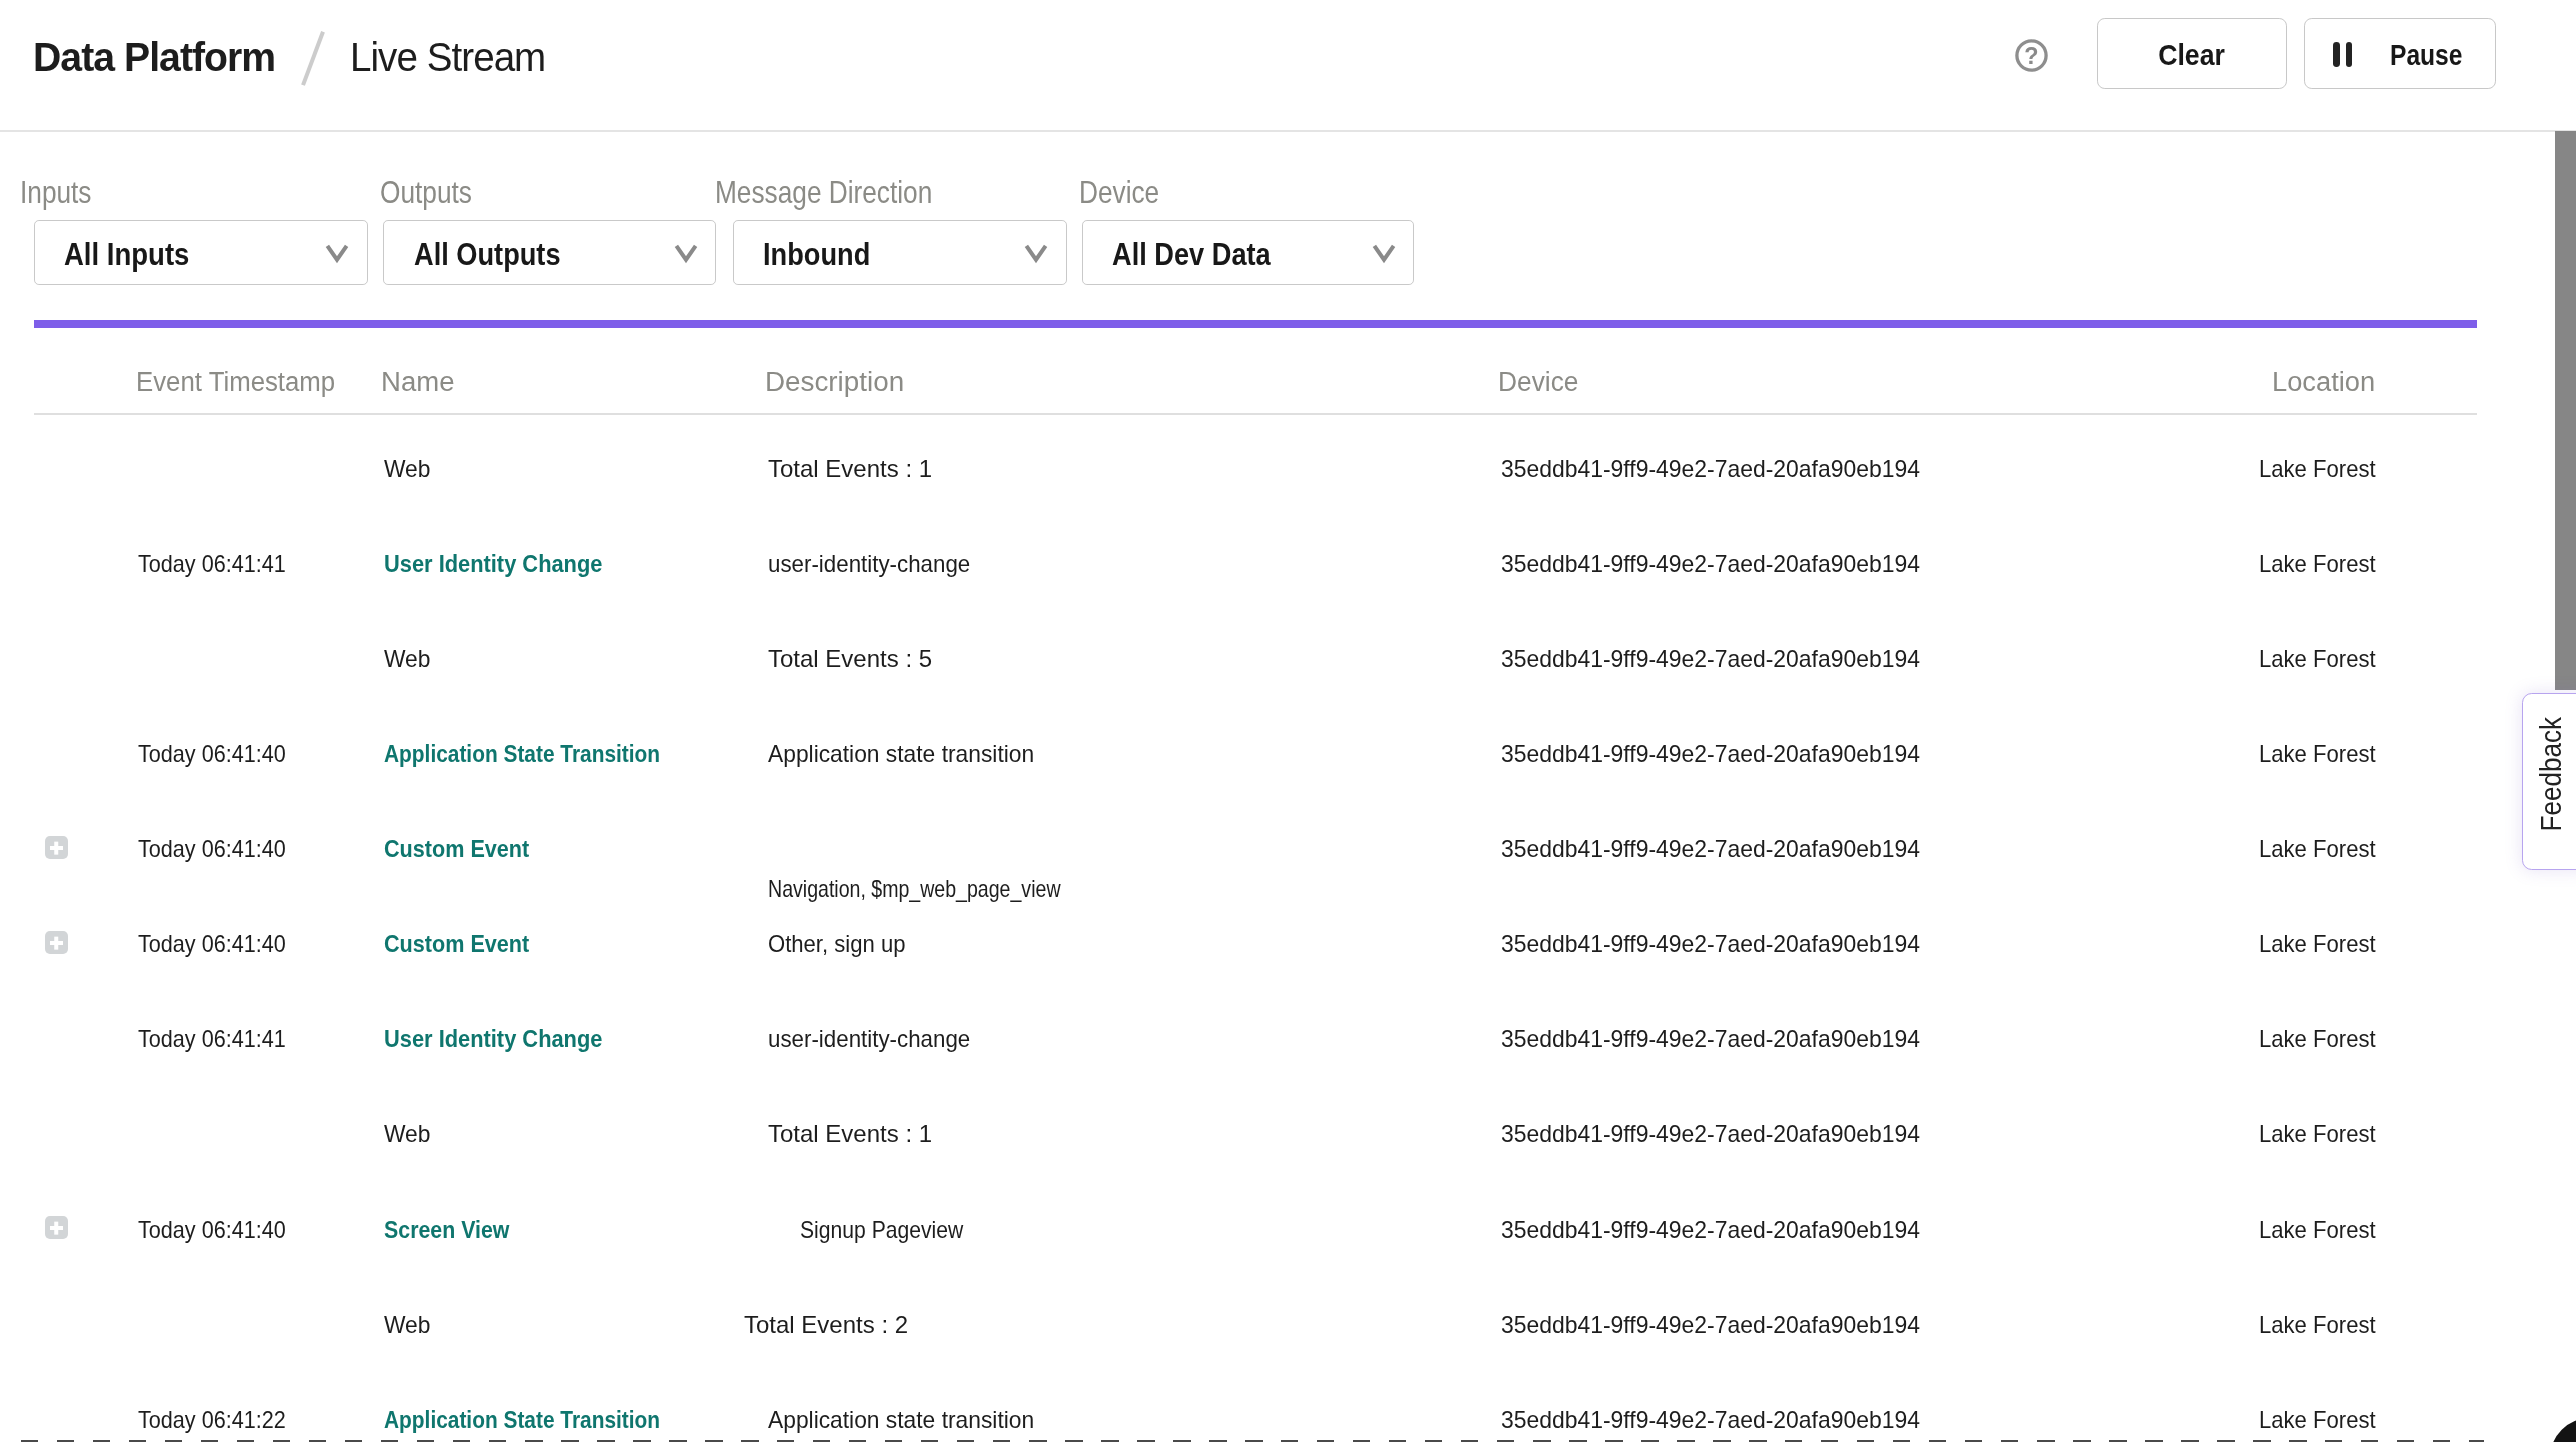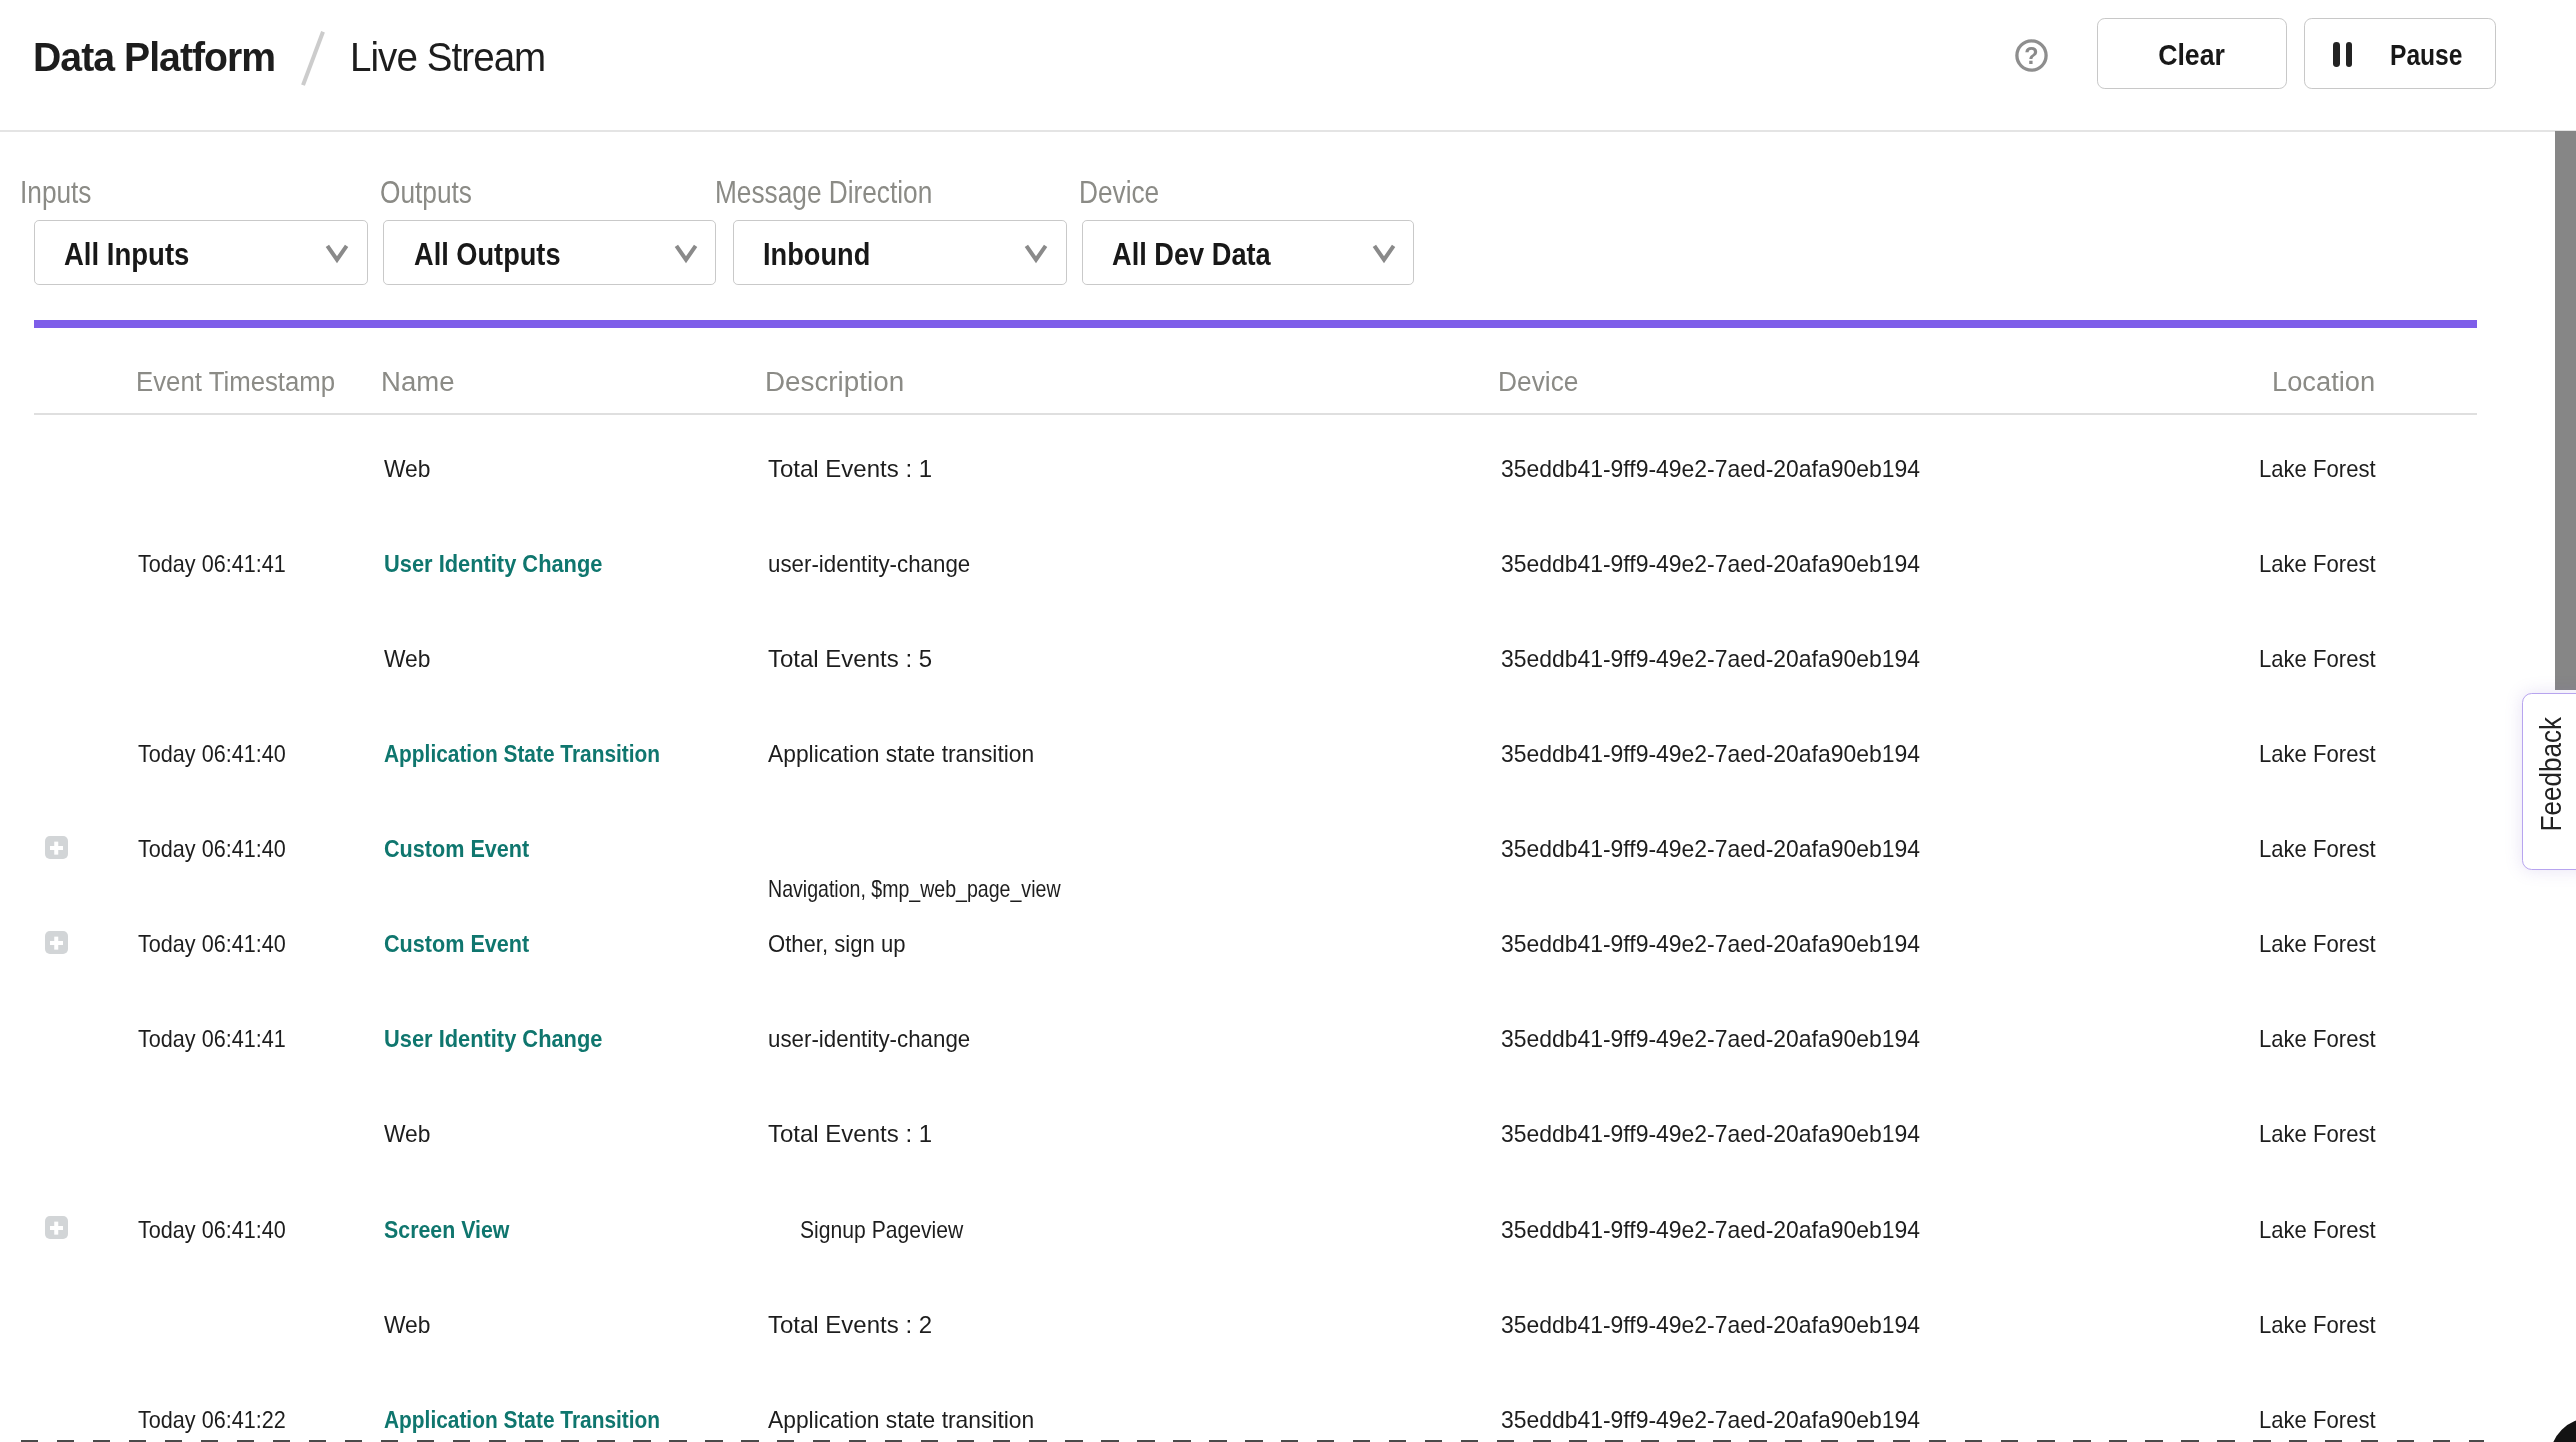--- a/index.html
+++ b/index.html
@@ -144,21 +144,21 @@
 <div class="plus" style="top:1216px;">
     <span></span>
     <span class="v"></span>
   </div>
 <div class="cell " style="left:138px;top:1205px;"><span style="transform:scaleX(0.9);">Today 06:41:40</span></div>
 <div class="cell bname" style="left:384px;top:1205px;"><span style="transform:scaleX(0.89);">Screen View</span></div>
 <div class="cell " style="left:800px;top:1205px;"><span style="transform:scaleX(0.88);">Signup Pageview</span></div>
 <div class="cell " style="left:1501px;top:1205px;"><span style="transform:scaleX(0.955);">35eddb41-9ff9-49e2-7aed-20afa90eb194</span></div>
 <div class="cell " style="left:2259px;top:1205px;"><span style="transform:scaleX(0.92);">Lake Forest</span></div>
 <div class="cell " style="left:384px;top:1300px;"><span style="transform:scaleX(0.95);">Web</span></div>
-<div class="cell " style="left:768px;top:1300px;text-align:right;"><span>Total Events : 2</span></div>
+<div class="cell " style="left:744px;top:1300px;text-align:right;"><span>Total Events : 2</span></div>
 <div class="cell " style="left:1501px;top:1300px;"><span style="transform:scaleX(0.955);">35eddb41-9ff9-49e2-7aed-20afa90eb194</span></div>
 <div class="cell " style="left:2259px;top:1300px;"><span style="transform:scaleX(0.92);">Lake Forest</span></div>
 <div class="cell " style="left:138px;top:1395px;"><span style="transform:scaleX(0.9);">Today 06:41:22</span></div>
 <div class="cell bname" style="left:384px;top:1395px;"><span style="transform:scaleX(0.87);">Application State Transition</span></div>
 <div class="cell " style="left:768px;top:1395px;"><span style="transform:scaleX(0.95);">Application state transition</span></div>
 <div class="cell " style="left:1501px;top:1395px;"><span style="transform:scaleX(0.955);">35eddb41-9ff9-49e2-7aed-20afa90eb194</span></div>
 <div class="cell " style="left:2259px;top:1395px;"><span style="transform:scaleX(0.92);">Lake Forest</span></div>
 <div class="sbthumb"></div>
 <div class="fb">
     <span>Feedback</span>

